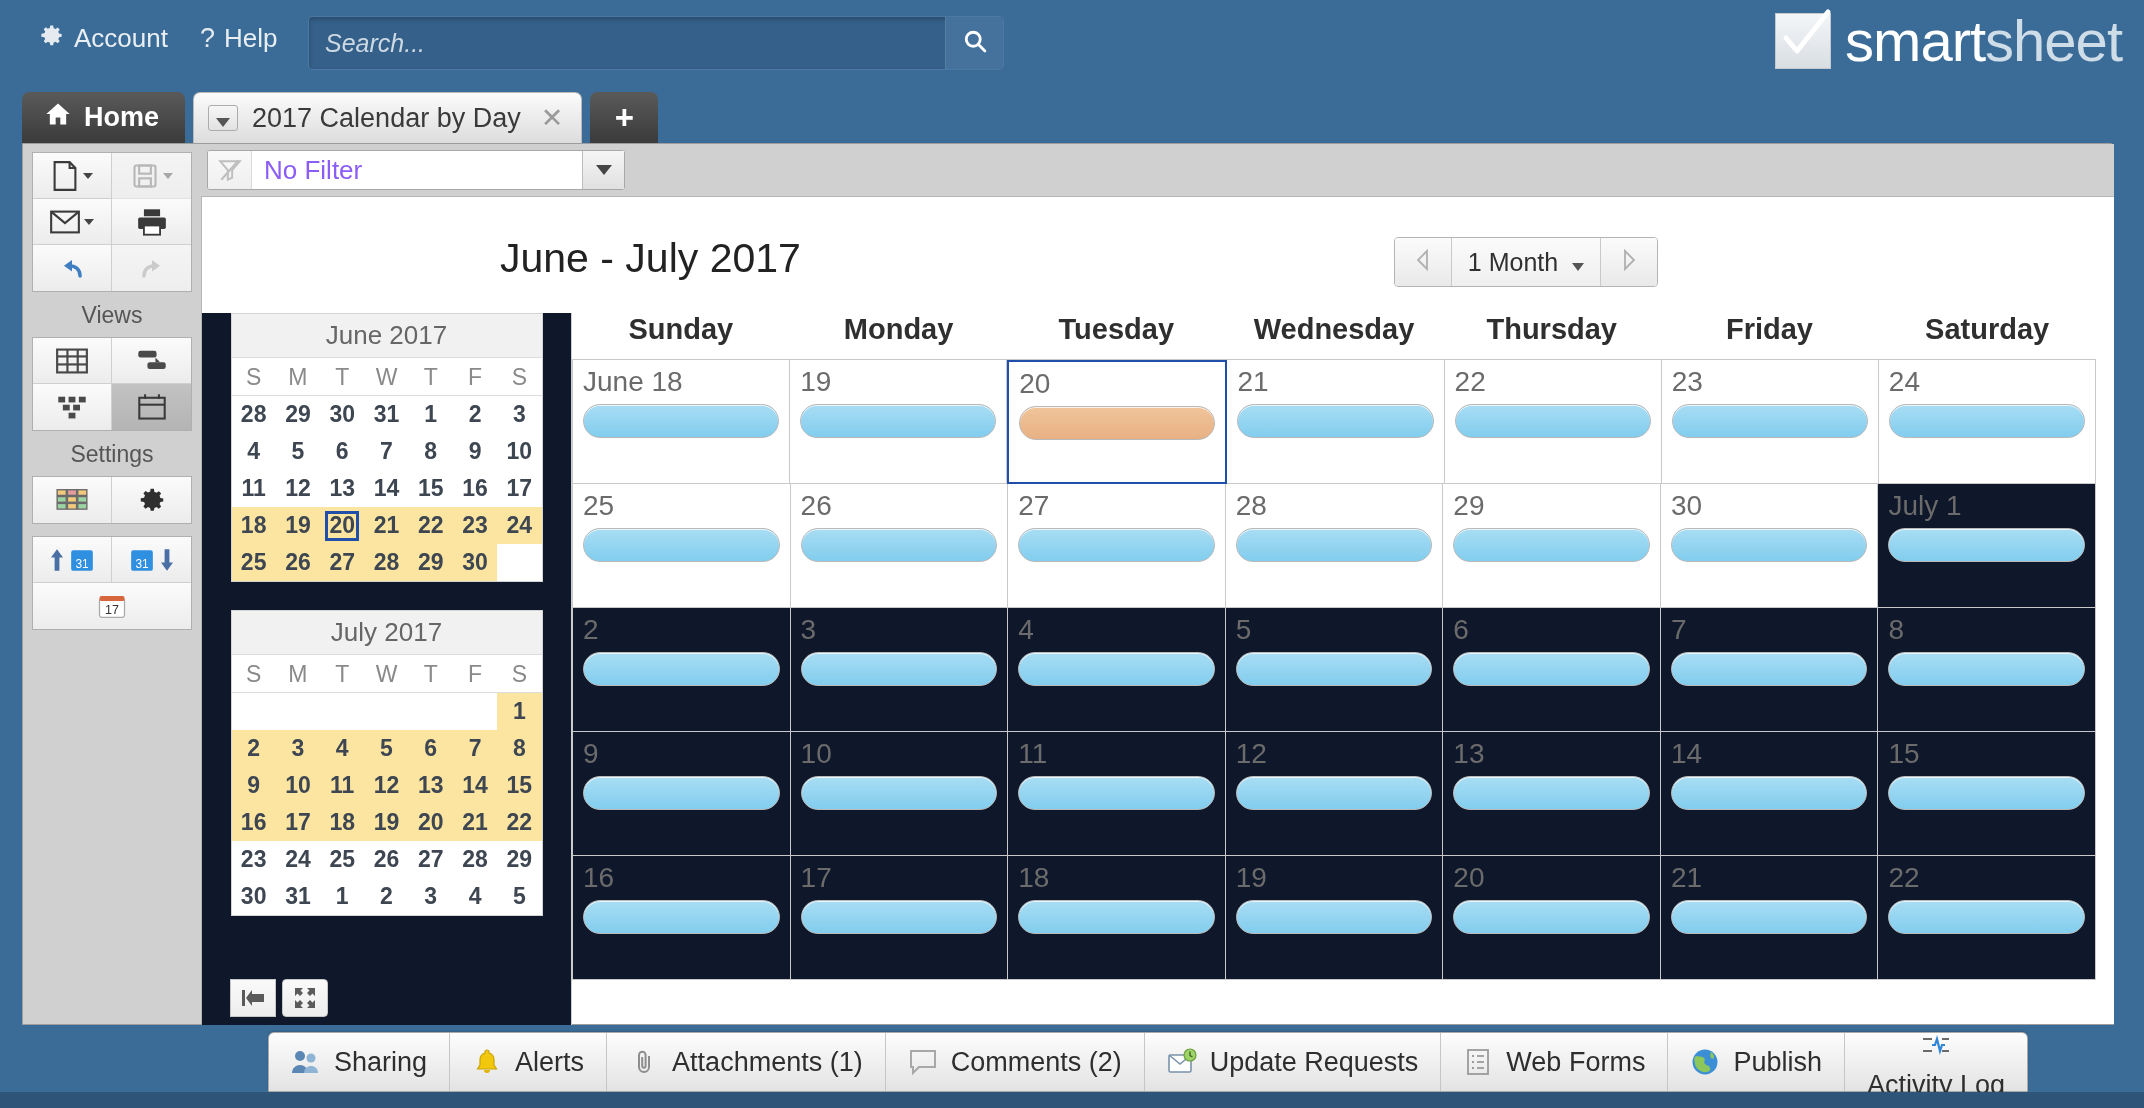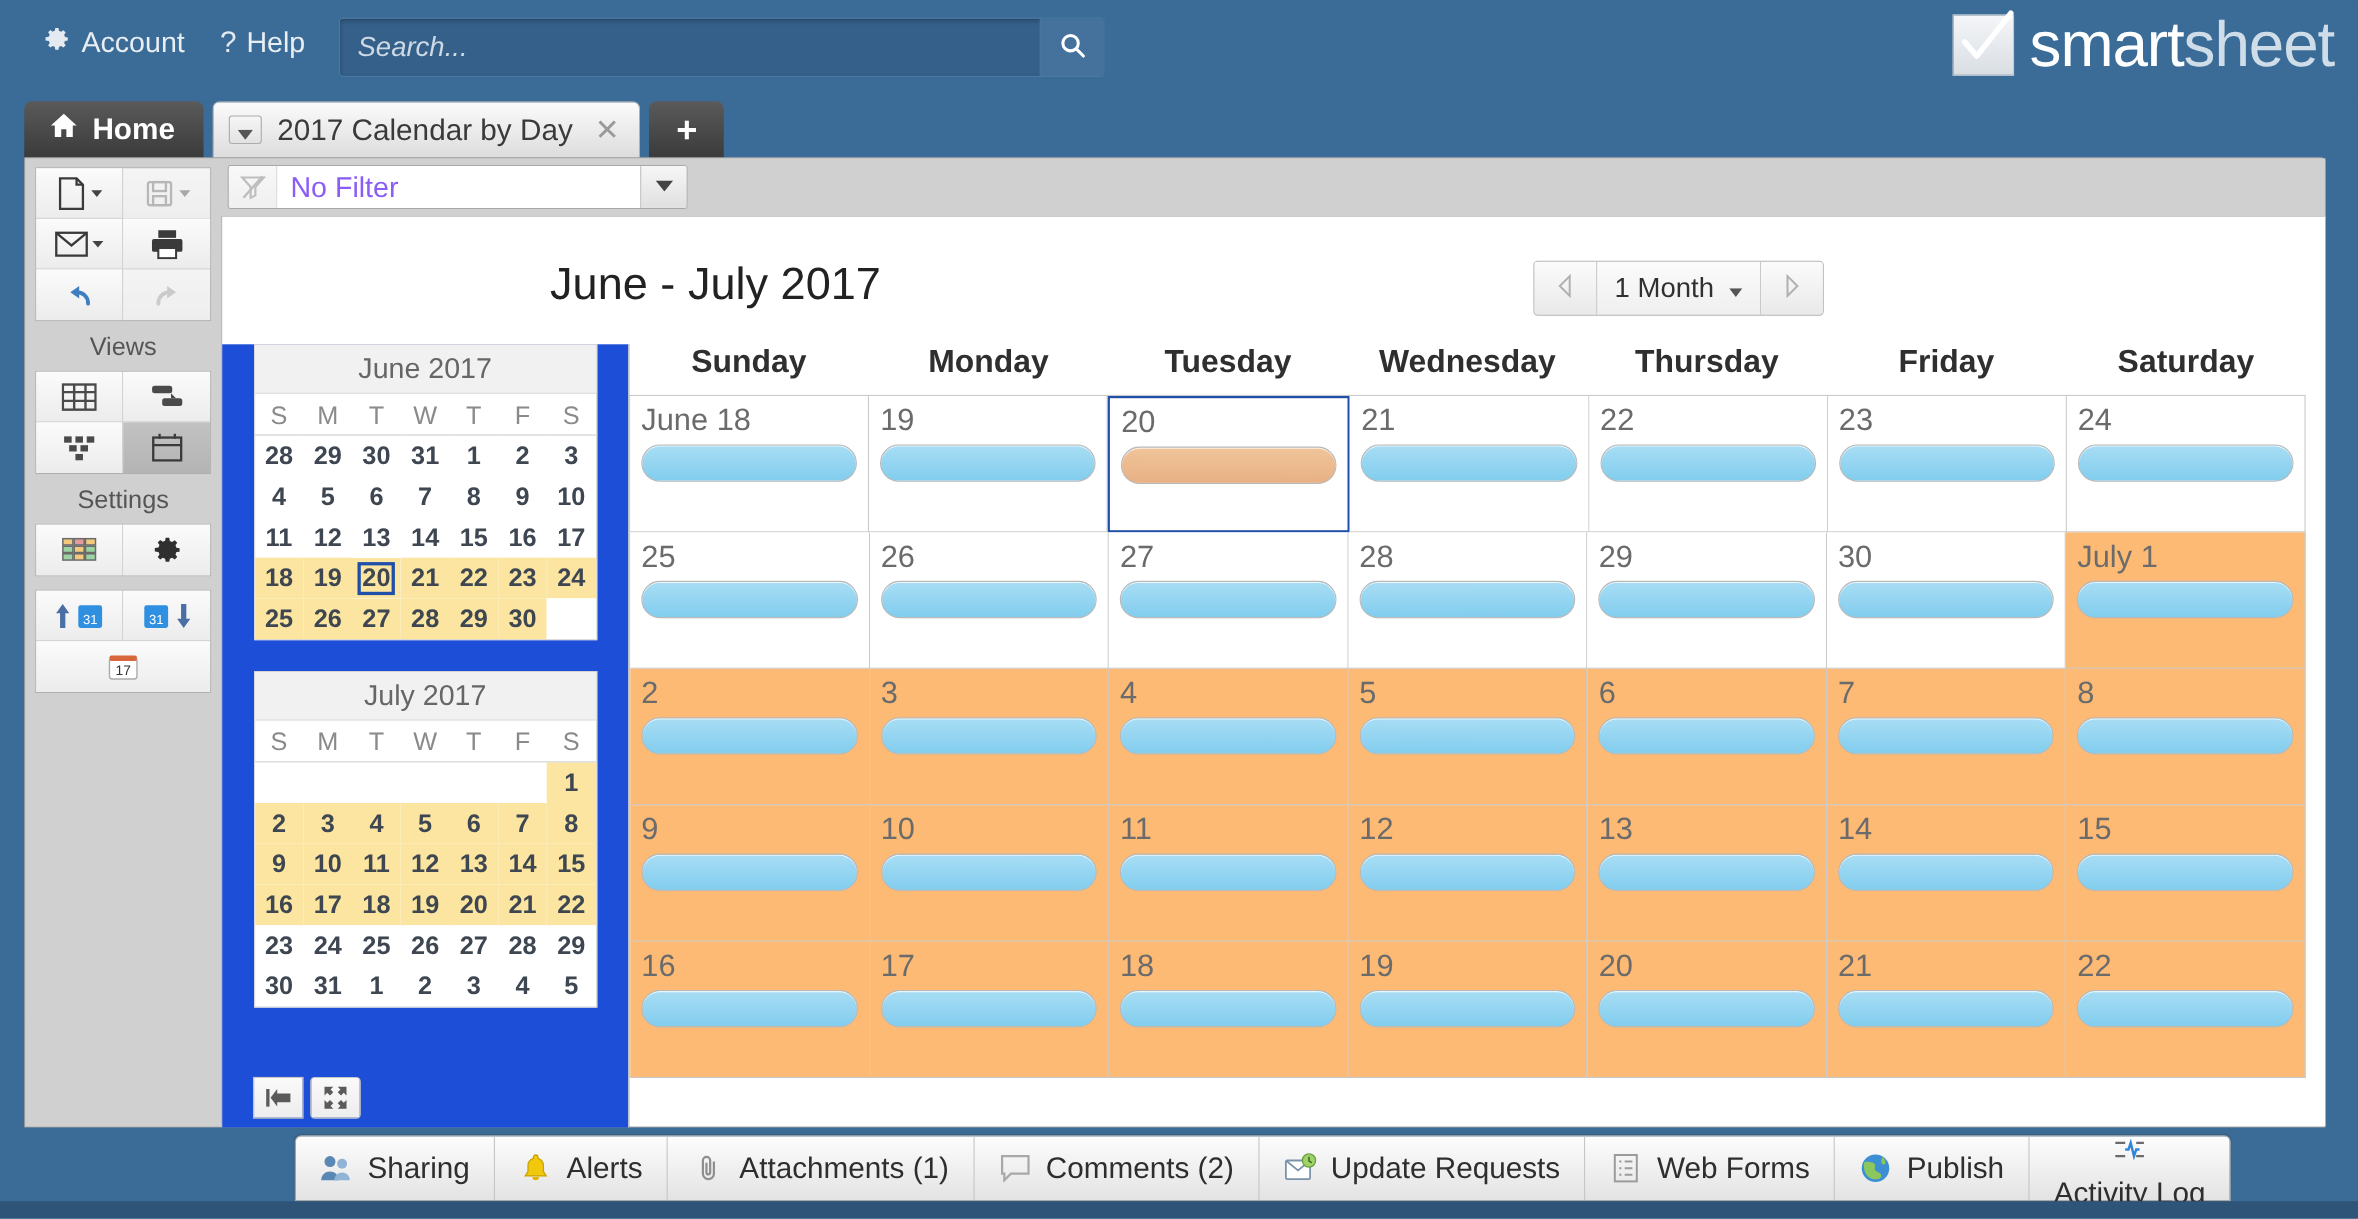--- a/index.html
+++ b/index.html
@@ -141,21 +141,21 @@
     display: flex; align-items: center; justify-content: center; cursor: pointer;
   }
   .nav-mid {
     width: 150px; background: linear-gradient(180deg,#fbfbfb,#efefef);
     border-left: 1px solid #c9c9c9; border-right: 1px solid #c9c9c9;
     display: flex; align-items: center; justify-content: center; gap: 14px;
     font-size: 25px; color: #303030; cursor: pointer;
   }
 
   
-  .minipane { position: absolute; left: 0; top: 116px; width: 370px; height: 712px; background: #1d4ed8; border-right: 1px solid #cfcfcf; }
+  .minipane { position: absolute; left: 0; top: 116px; width: 370px; height: 712px; background: #0f172a; border-right: 1px solid #cfcfcf; }
   .mini { width: 312px; margin: 0 auto; border: 1px solid #d4d4d4; background: #fff; }
   .mini-head {
     text-align: center; font-size: 26px; color: #666;
     background: #f1f1f1; padding: 6px 0; border-bottom: 1px solid #dcdcdc;
   }
   table.mini-tbl { width: 100%; border-collapse: collapse; }
   table.mini-tbl th {
     font-size: 23px; color: #8a8a8a; font-weight: normal; padding: 6px 0 4px; width: 14.28%;
     border-bottom: 1px solid #dcdcdc;
   }
@@ -184,21 +184,21 @@
   .dow-row { display: flex; height: 46px; }
   .dow {
     flex: 1; text-align: center; font-size: 29px; font-weight: bold; color: #2f2f2f;
   }
   .weeks { border-left: 1px solid #c9c9c9; border-top: 1px solid #c9c9c9; }
   .week { display: flex; }
   .cell {
     flex: 1; height: 124px; border-right: 1px solid #c9c9c9; border-bottom: 1px solid #c9c9c9;
     background: #fff; position: relative; padding: 6px 10px 0; cursor: pointer;
   }
-  .cell.offmonth { background: #fdba74; }
+  .cell.offmonth { background: #0f172a; }
   .cell.today { border: 2px solid #1f4fa8; }
   .daynum { font-size: 28px; color: #6b6b6b; }
   .bar {
     position: absolute; left: 10px; right: 10px; top: 44px; height: 34px;
     border-radius: 17px; border: 1px solid #b9b9b9;
     background: linear-gradient(180deg,#a8ddf4,#82cdee);
     box-shadow: inset 0 1px 0 rgba(255,255,255,.75);
   }
   .bar.orange { background: linear-gradient(180deg,#f0c49a,#e8b184); }
 

